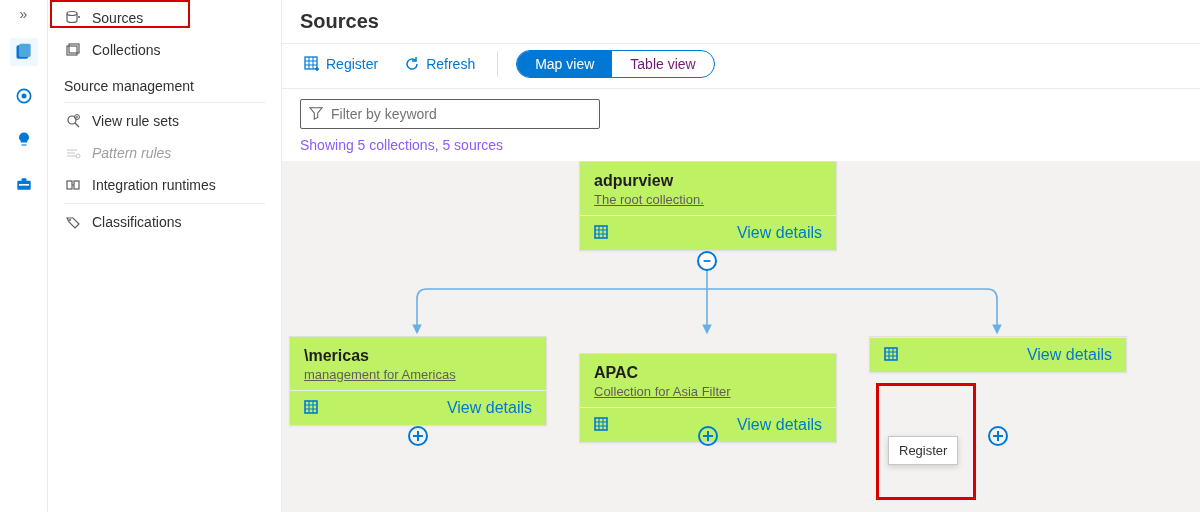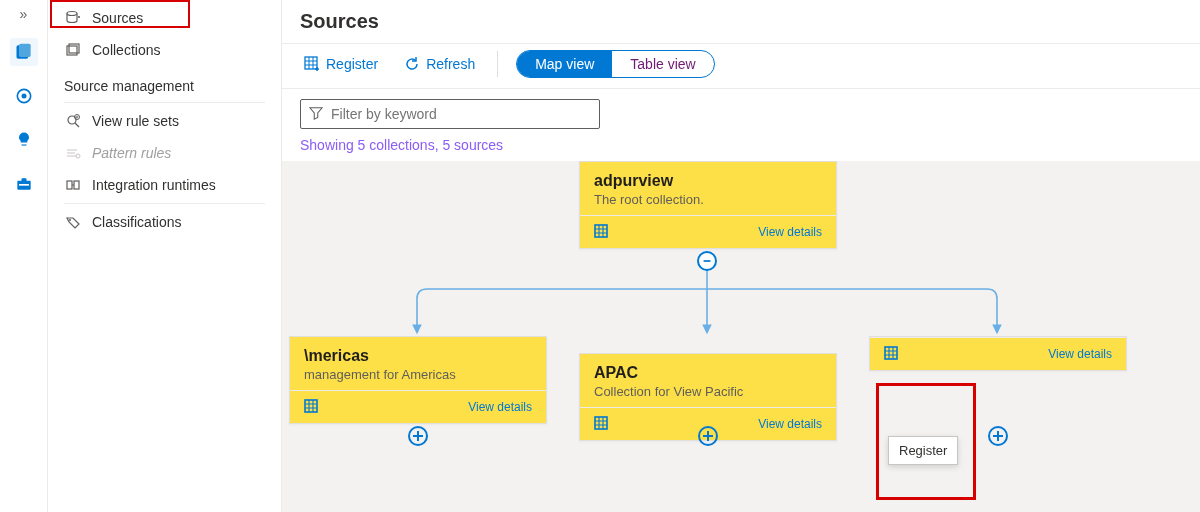--- a/index.html
+++ b/index.html
@@ -107,34 +107,34 @@
     color:#605e5c;
   }
   .filter input {
     border:none; outline:none; flex:1; font-size:14px; color:#7f1d1d;
   }
   .showing { padding: 0 18px 8px; color:#8b5cf6; font-size:14px;}
   .canvas {
     flex:1; background:#f3f2f1; margin: 0 0 0 0; position:relative; overflow:hidden;
   }
   .card {
-    position:absolute; background:#fde047; border:1px solid #e1dfdd; 
+    position:absolute; background:#bef264; border:1px solid #e1dfdd; 
     width: 258px;
     box-shadow: 0 1px 2px rgba(0,0,0,0.04);
   }
   .card .ch { padding: 10px 14px 8px; }
   .card .ch .cname { font-size:16px; font-weight:600; color:#201f1e; }
-  .card .ch .cdesc { font-size:13px; color:#605e5c; margin-top:2px;}
+  .card .ch .cdesc { font-size:13px; color:#605e5c; margin-top:2px;text-decoration:underline;}
   .card .cf {
     border-top:1px solid #edebe9;
     display:flex; align-items:center; justify-content:space-between;
     padding: 8px 14px;
   }
   .card .cf .gicon { color:#0078d4; width:16px; height:16px;}
-  .card .cf .vd { color:#0078d4; font-size:12px; cursor:pointer;}
+  .card .cf .vd { color:#0078d4; font-size:16px; cursor:pointer;}
   .plus {
     position:absolute; width:22px; height:22px;
     color:#0078d4; display:flex; align-items:center; justify-content:center; cursor:pointer;
   }
   .plus svg { width:22px; height:22px;}
   .minus-node {
     position:absolute; width:20px; height:20px; background:#fff; border:2px solid #0078d4; border-radius:50%;
     display:flex; align-items:center; justify-content:center; color:#0078d4; cursor:pointer;
   }
   .tooltip {
@@ -347,21 +347,21 @@
     <div class="plus" style="left:125px; top:264px;">
       <svg viewBox="0 0 22 22">
           <circle cx="11" cy="11" r="9" fill="none" stroke="#0078d4" stroke-width="2"></circle>
           <path d="M11 6 v10 M6 11 h10" stroke="#0078d4" stroke-width="2"></path>
         </svg>
     </div>
 
     <div class="card" style="left:297px; top:192px;">
       <div class="ch">
         <div class="cname">APAC</div>
-        <div class="cdesc">Collection for View Pacific</div>
+        <div class="cdesc">Collection for Asia Filter</div>
       </div>
       <div class="cf">
         <span class="gicon">
           <svg viewBox="0 0 16 16" width="16" height="16">
               <rect x="1" y="1" width="12" height="12" fill="none" stroke="#0078d4" stroke-width="1.6"></rect>
               <path d="M5 1 v12 M9 1 v12 M1 5 h12 M1 9 h12" stroke="#0078d4" stroke-width="1.1"></path>
             </svg>
         </span>
         <span class="vd">View details</span>
       </div>

